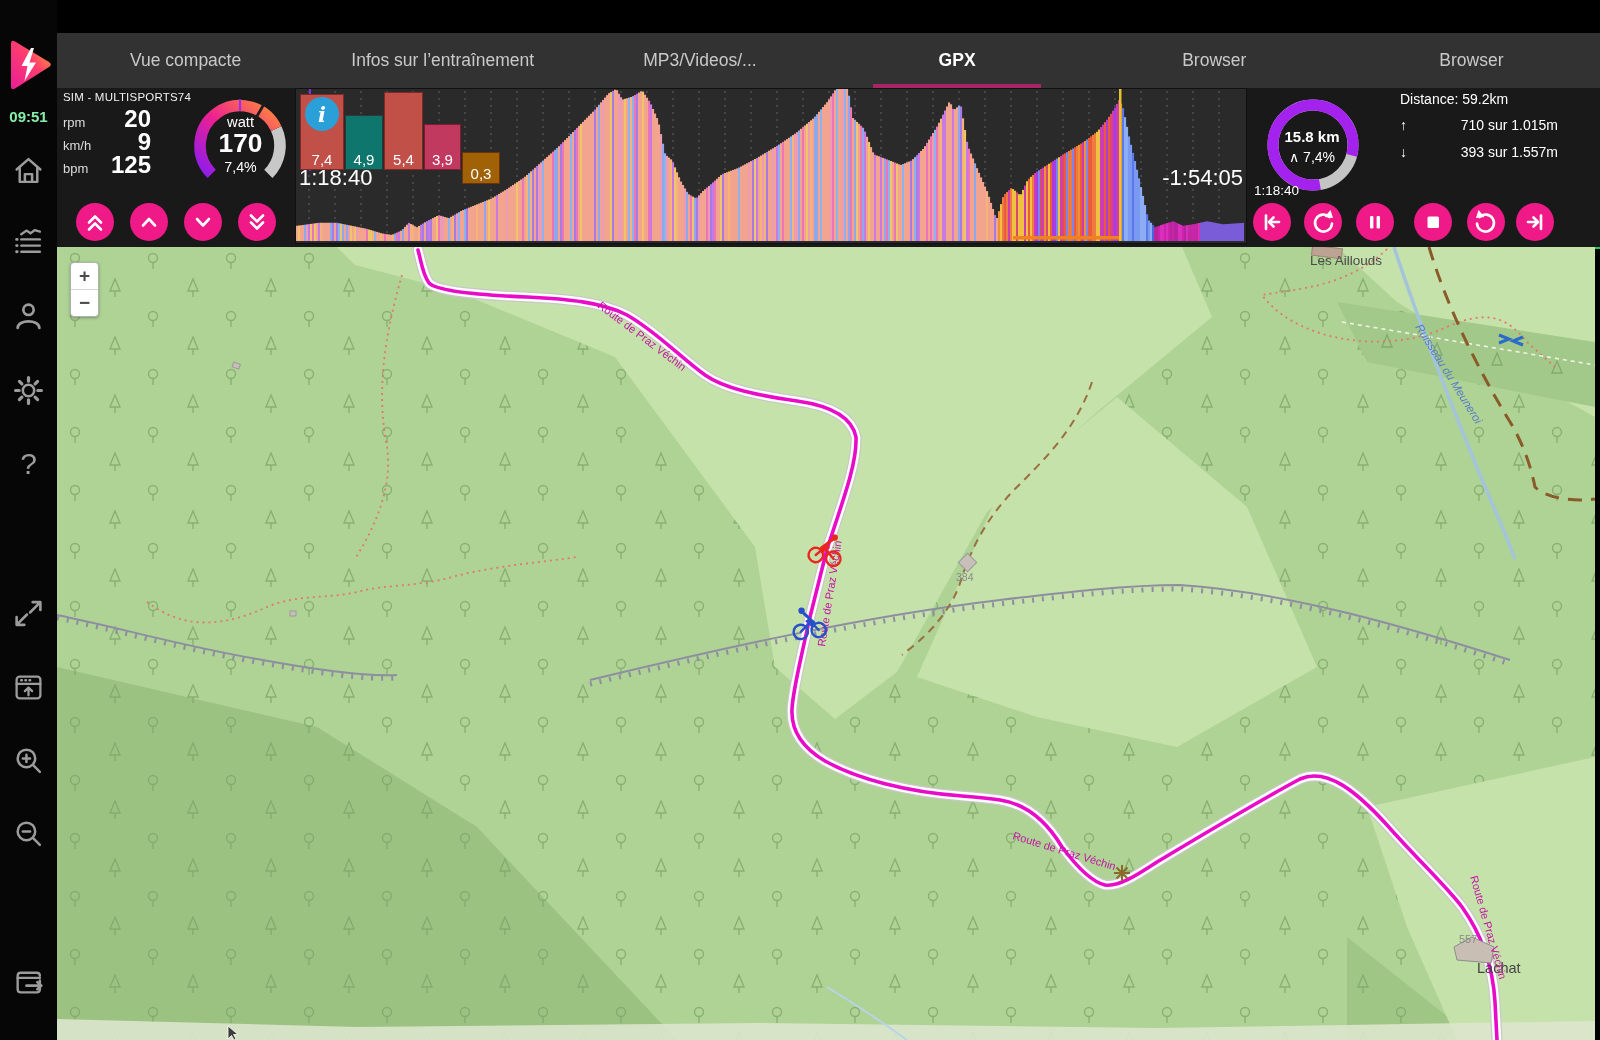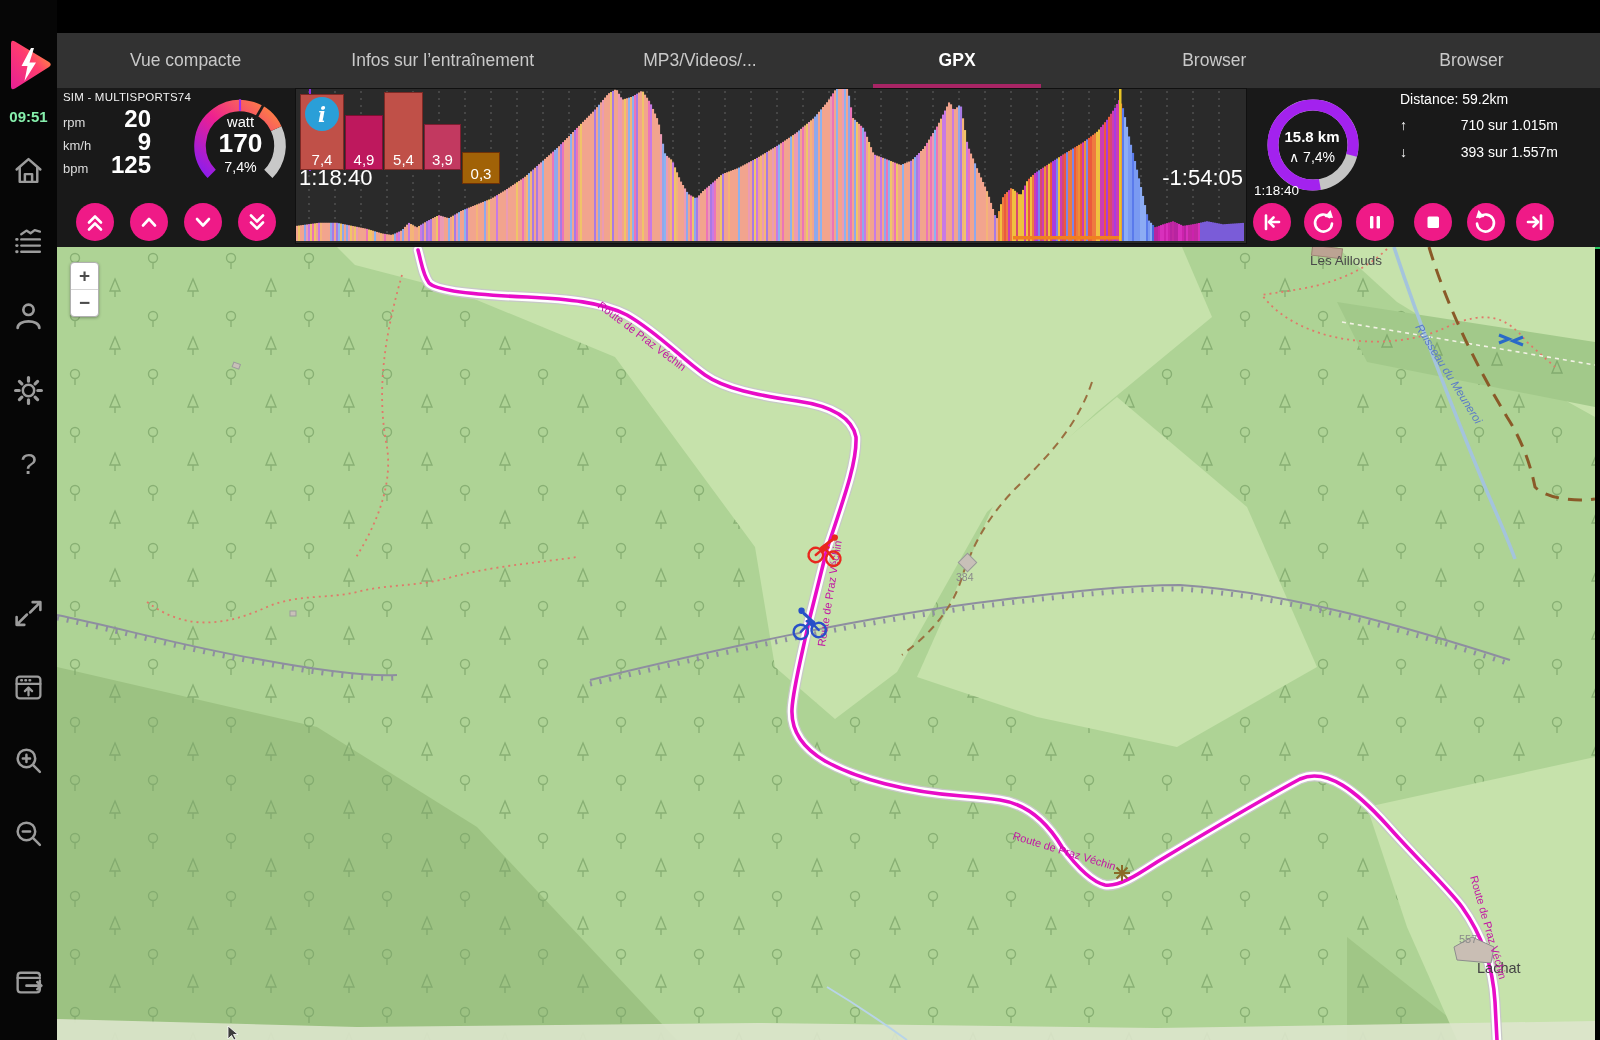--- a/index.html
+++ b/index.html
@@ -708,21 +708,21 @@
           <rect x="946" y="133.89847334100497" width="2.1" height="18.101526658995017" fill="#7a5cd8"></rect>
           <rect x="13" y="0" width="2" height="82" fill="#8a2be2"></rect>
           <rect x="717" y="147" width="107" height="3.5" fill="#f08020"></rect>
           <rect x="823" y="0" width="2.5" height="152" fill="#e8c426"></rect>
         </svg>
     </div>
     <div class="abs" id="segments" style="left:243px;top:2px;width:220px;height:82px">
         <div class="seg-box" style="left: 0px; top: 4px; width: 44px; height: 76px; background: rgb(192, 80, 72);">
           <div class="seg-label">7,4</div>
         </div>
-        <div class="seg-box" style="left: 45px; top: 25px; width: 38px; height: 55px; background: #be185d;">
+        <div class="seg-box" style="left: 45px; top: 25px; width: 38px; height: 55px; background: #0f766e;">
           <div class="seg-label">4,9</div>
         </div>
         <div class="seg-box" style="left: 84px; top: 2px; width: 39px; height: 78px; background: rgb(192, 80, 72);">
           <div class="seg-label">5,4</div>
         </div>
         <div class="seg-box" style="left: 124px; top: 34px; width: 37px; height: 46px; background: rgb(194, 57, 96);">
           <div class="seg-label">3,9</div>
         </div>
         <div class="seg-box" style="left: 162px; top: 62px; width: 38px; height: 32px; background: #a16207;">
           <div class="seg-label">0,3</div>

